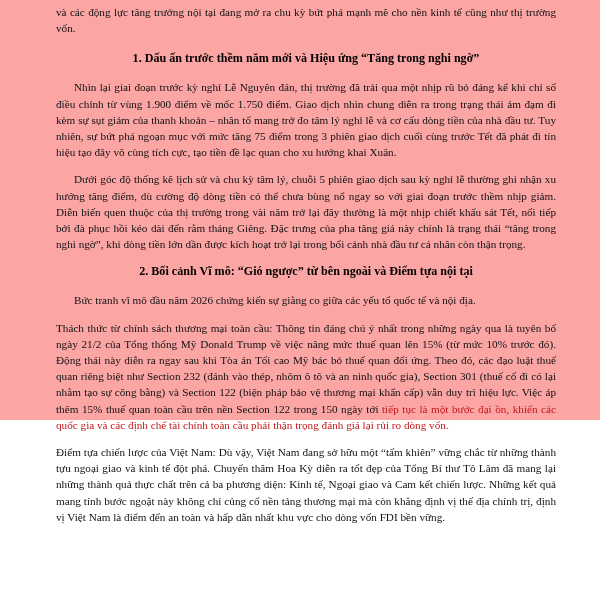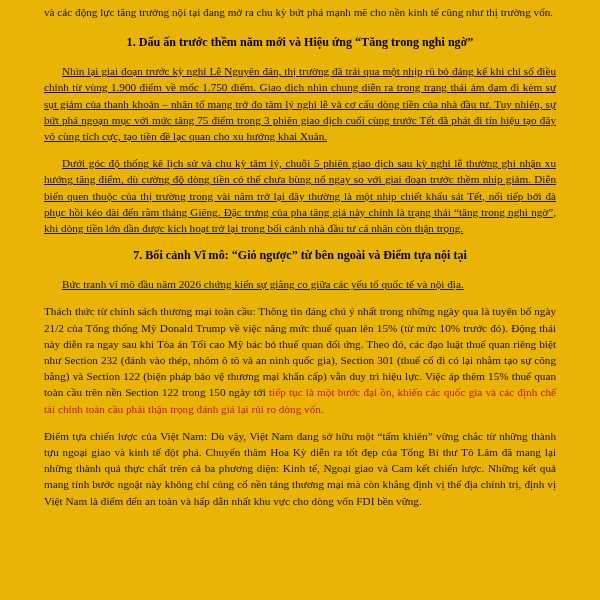--- a/index.html
+++ b/index.html
@@ -9,36 +9,35 @@
   }
   body {
     width: 600px;
     height: 600px;
     overflow: hidden;
     font-family: "Liberation Serif", serif;
     color: #111111;
   }
   .page {
     width: 600px;
-    height: 600px;
+    height: 420px;
     box-sizing: border-box;
-    padding: 4px 44px 0 44px;
-    background: #eab308;
+    padding: 4px 44px 0 56px;
+    background: #fca5a5;
   }
   p.body-text {
     margin: 0 0 11px 0;
     font-size: 11.2px;
     line-height: 16.2px;
     text-align: justify;
     text-indent: 0;
     color: #111111;
   }
   p.body-text.indent {
     text-indent: 18px;
-    text-decoration: underline;
   }
   p.top-frag {
     margin: 0 0 14px 0;
     font-size: 11.2px;
     line-height: 16.2px;
     text-align: justify;
     color: #111111;
   }
   h2.heading {
     margin: 6px 0 13px 0;
@@ -58,21 +57,21 @@
 <div class="page">
 
   <p class="top-frag">và các động lực tăng trưởng nội tại đang mở ra chu kỳ bứt phá mạnh mẽ cho nền kinh tế cũng như thị trường vốn.</p>
 
   <h2 class="heading">1. Dấu ấn trước thềm năm mới và Hiệu ứng “Tăng trong nghi ngờ”</h2>
 
   <p class="body-text indent">Nhìn lại giai đoạn trước kỳ nghỉ Lễ Nguyên đán, thị trường đã trải qua một nhịp rũ bỏ đáng kể khi chỉ số điều chỉnh từ vùng 1.900 điểm về mốc 1.750 điểm. Giao dịch nhìn chung diễn ra trong trạng thái ảm đạm đi kèm sự sụt giảm của thanh khoản – nhân tố mang trở đo tâm lý nghỉ lễ và cơ cấu dòng tiền của nhà đầu tư. Tuy nhiên, sự bứt phá ngoạn mục với mức tăng 75 điểm trong 3 phiên giao dịch cuối cùng trước Tết đã phát đi tín hiệu tạo đây vô cùng tích cực, tạo tiền đề lạc quan cho xu hướng khai Xuân.</p>
 
   <p class="body-text indent">Dưới góc độ thống kê lịch sử và chu kỳ tâm lý, chuỗi 5 phiên giao dịch sau kỳ nghỉ lễ thường ghi nhận xu hướng tăng điểm, dù cường độ dòng tiền có thể chưa bùng nổ ngay so với giai đoạn trước thềm nhịp giảm. Diễn biến quen thuộc của thị trường trong vài năm trở lại đây thường là một nhịp chiết khấu sát Tết, nối tiếp bởi đà phục hồi kéo dài đến rằm tháng Giêng. Đặc trưng của pha tăng giá này chính là trạng thái “tăng trong nghi ngờ”, khi dòng tiền lớn dần được kích hoạt trở lại trong bối cảnh nhà đầu tư cá nhân còn thận trọng.</p>
 
-  <h2 class="heading">7. Bối cảnh Vĩ mô: “Gió ngược” từ bên ngoài và Điểm tựa nội tại</h2>
+  <h2 class="heading">2. Bối cảnh Vĩ mô: “Gió ngược” từ bên ngoài và Điểm tựa nội tại</h2>
 
   <p class="body-text indent">Bức tranh vĩ mô đầu năm 2026 chứng kiến sự giằng co giữa các yếu tố quốc tế và nội địa.</p>
 
   <p class="body-text"><span>Thách thức từ chính sách thương mại toàn cầu:</span><span> Thông tin đáng chú ý nhất trong những ngày qua là tuyên bố ngày 21/2 của Tổng thống Mỹ Donald Trump về việc nâng mức thuế quan lên 15% (từ mức 10% trước đó). Động thái này diễn ra ngay sau khi Tòa án Tối cao Mỹ bác bỏ thuế quan đối ứng. Theo đó, các đạo luật thuế quan riêng biệt như Section 232 (đánh vào thép, nhôm ô tô và an ninh quốc gia), Section 301 (thuế cố đi có lại nhằm tạo sự công bằng) và Section 122 (biện pháp bảo vệ thương mại khẩn cấp) vẫn duy trì hiệu lực. Việc áp thêm 15% thuế quan toàn cầu trên nền Section 122 trong 150 ngày tới </span><span class="hl-red">tiếp tục là một bước đại ồn, khiến các quốc gia và các định chế tài chính toàn cầu phải thận trọng đánh giá lại rủi ro dòng vốn.</span></p>
 
   <p class="body-text"><span>Điểm tựa chiến lược của Việt Nam:</span><span> Dù vậy, Việt Nam đang sở hữu một “tấm khiên” vững chắc từ những thành tựu ngoại giao và kinh tế đột phá. Chuyến thăm Hoa Kỳ diễn ra tốt đẹp của Tổng Bí thư Tô Lâm đã mang lại những thành quả thực chất trên cả ba phương diện: Kinh tế, Ngoại giao và Cam kết chiến lược. Những kết quả mang tính bước ngoặt này không chỉ củng cố nền tảng thương mại mà còn khẳng định vị thế địa chính trị, định vị Việt Nam là điểm đến an toàn và hấp dẫn nhất khu vực cho dòng vốn FDI bền vững.</span></p>
 
 </div>
 
 </body></html>

